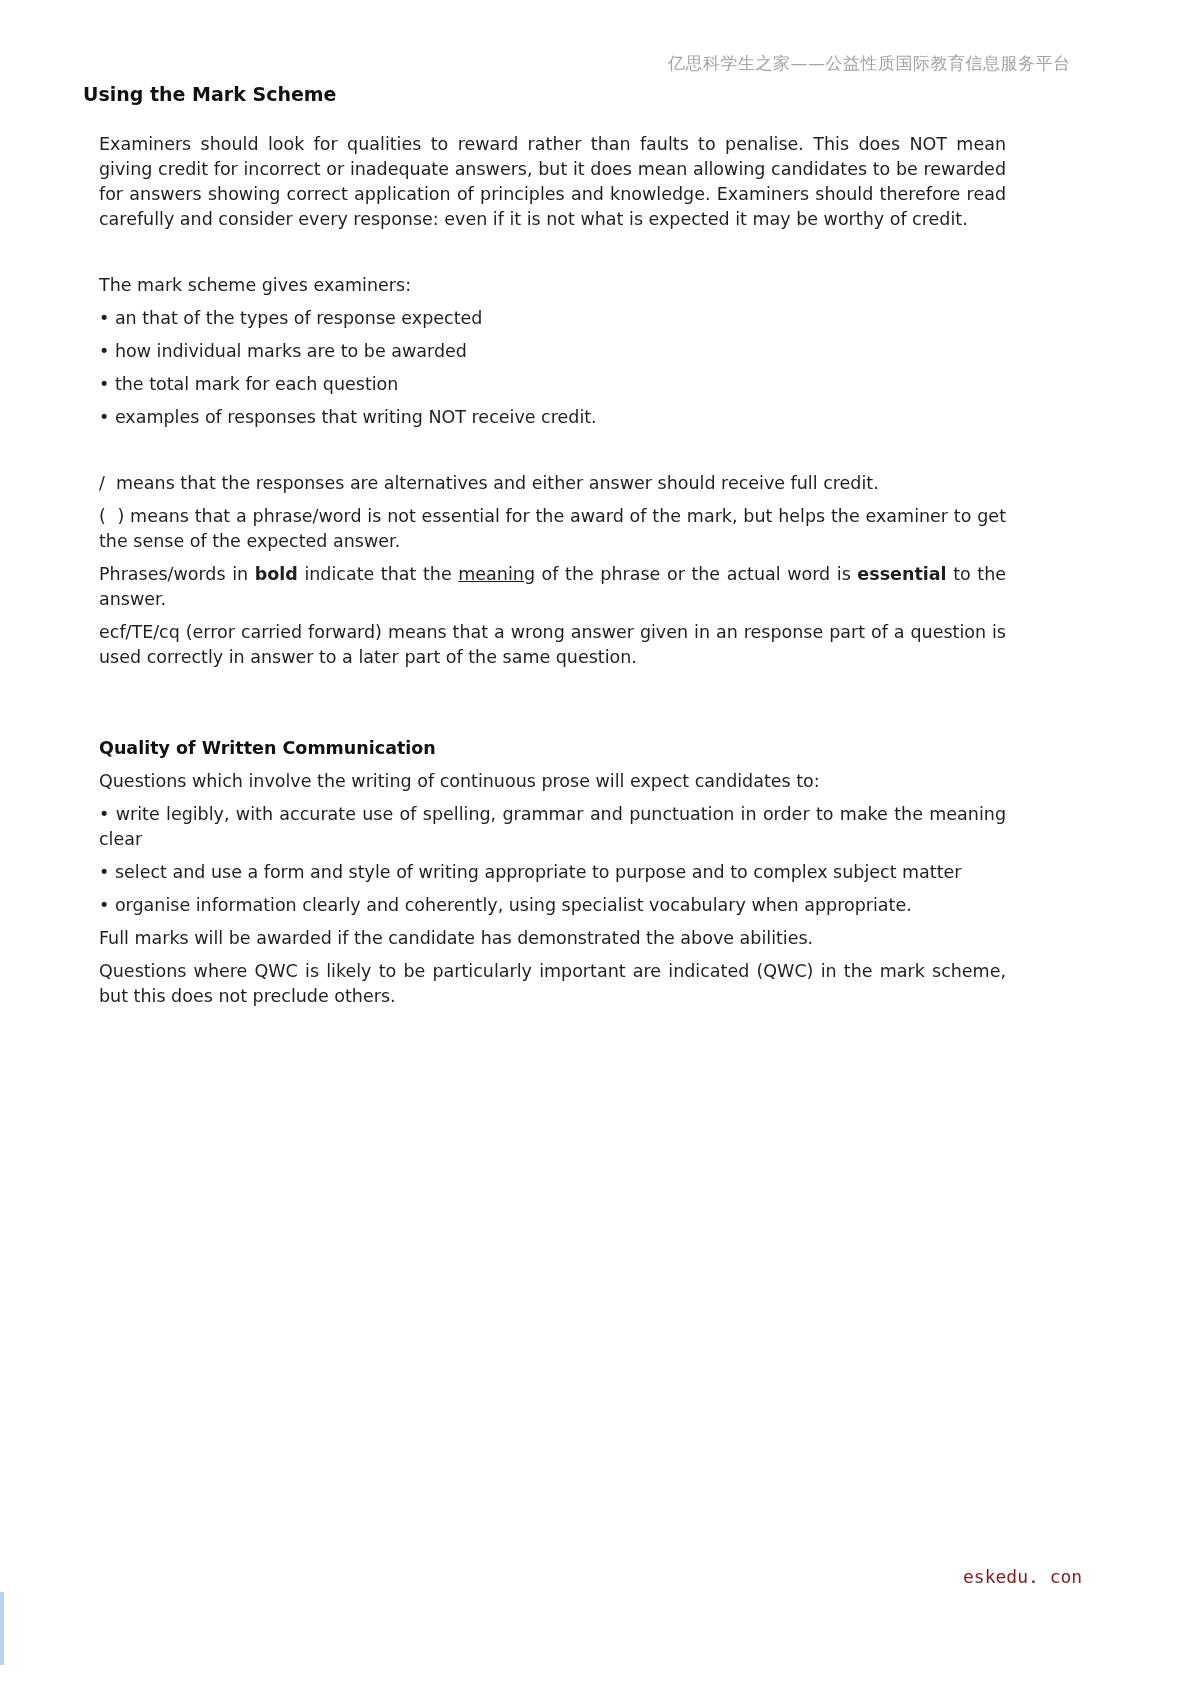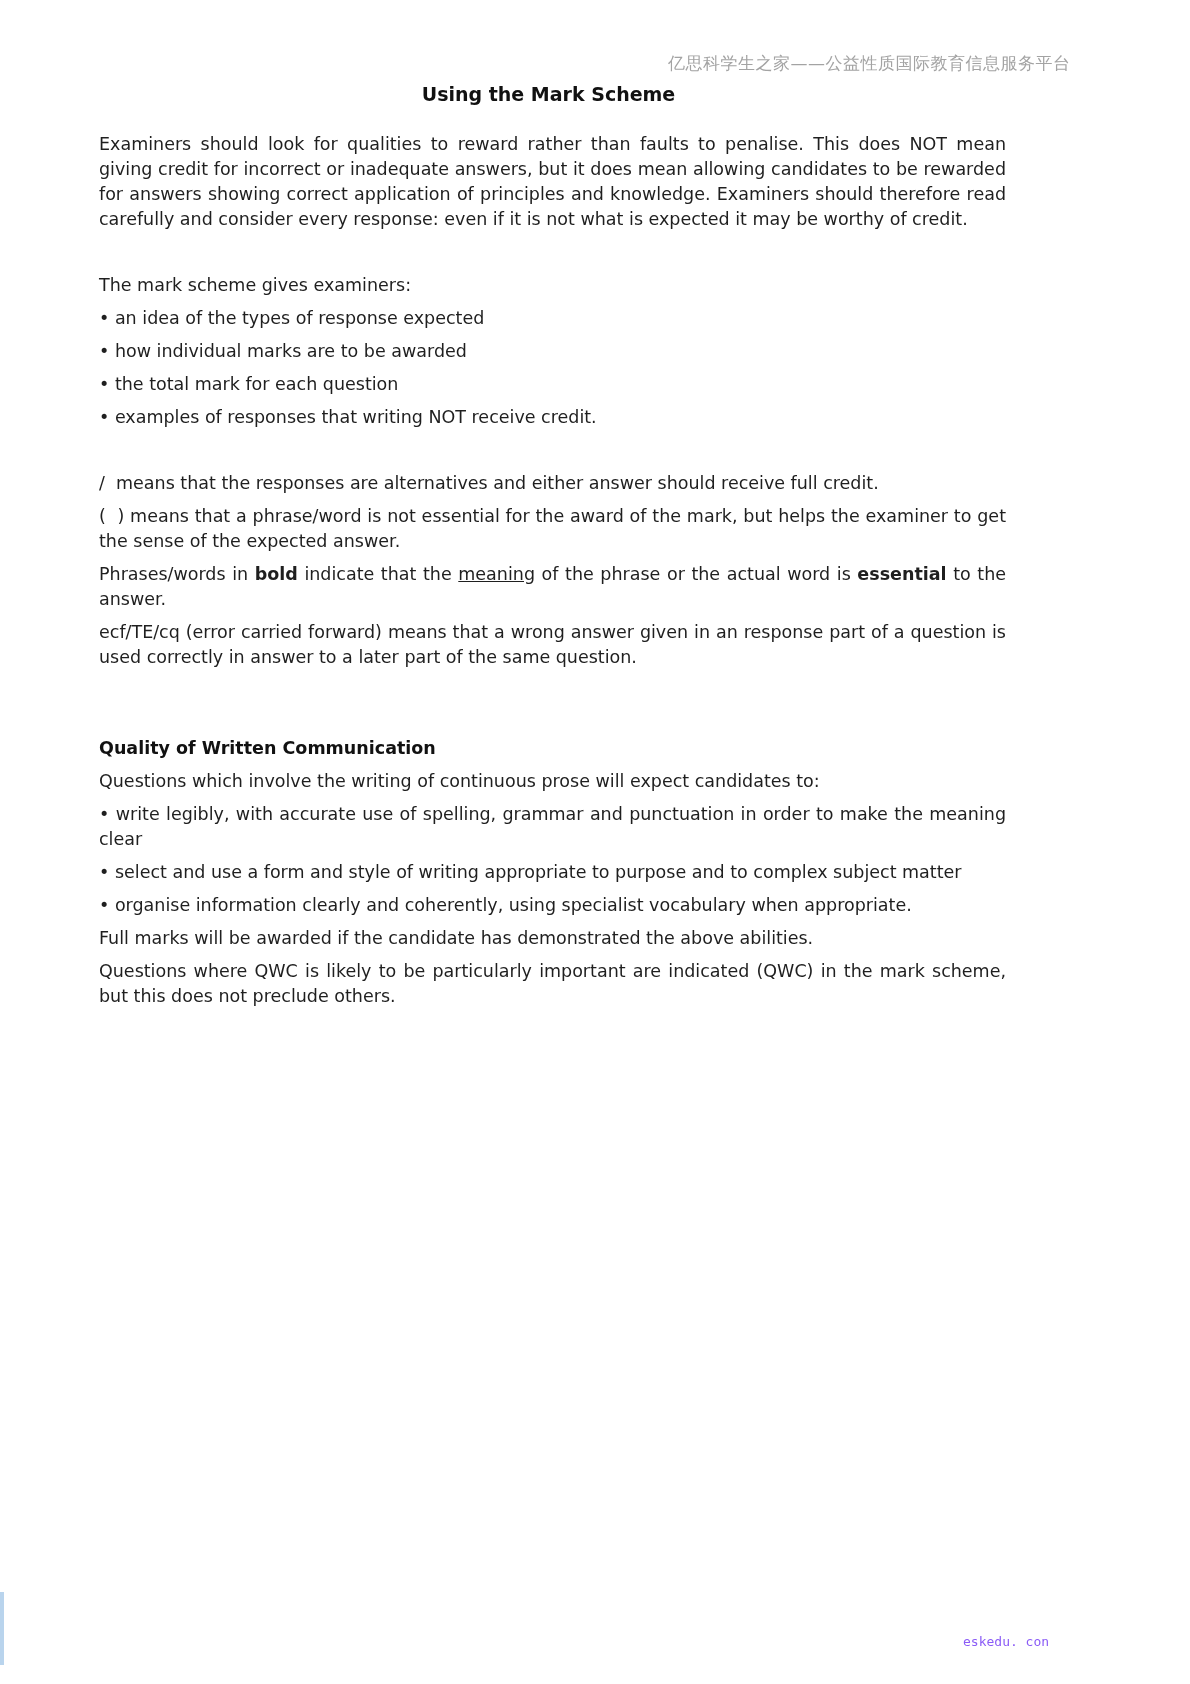--- a/index.html
+++ b/index.html
@@ -26,45 +26,44 @@
     position: absolute;
     left: 91px;
     top: 83px;
     width: 923px;
   }
   .doc-title {
     font-size: 19px;
     font-weight: bold;
     margin: 0 0 27px -8px;
     color: #111111;
-    text-align: center;
   }
   .para {
     margin: 8px;
     font-size: 17.5px;
     line-height: 25px;
     text-align: justify;
   }
   .gap { height: 25px; }
   .b { font-weight: bold; }
   .u { text-decoration: underline; }
   .qwc-heading {
     font-size: 17.5px;
     line-height: 25px;
     font-weight: bold;
     margin: 8px;
     color: #111111;
   }
   .footer {
     position: absolute;
-    top: 1634px;
+    top: 1566px;
     left: 963px;
     font-family: "DejaVu Sans Mono", monospace;
-    font-size: 13px;
-    color: #8b5cf6;
+    font-size: 18px;
+    color: #7f1d1d;
     white-space: nowrap;
   }
   .edge-strip {
     position: absolute;
     left: 0;
     top: 1592px;
     width: 4px;
     height: 73px;
     background: #b9d4ed;
   }
@@ -79,21 +78,21 @@
   <div class="content">
 
     <h1 class="doc-title">Using the Mark Scheme</h1>
 
     <p class="para">Examiners should look for qualities to reward rather than faults to penalise. This does NOT mean giving credit for incorrect or inadequate answers, but it does mean allowing candidates to be rewarded for answers showing correct application of principles and knowledge. Examiners should therefore read carefully and consider every response: even if it is not what is expected it may be worthy of credit.</p>
 
     <div class="gap"></div>
 
     <div>
       <p class="para">The mark scheme gives examiners:</p>
-      <p class="para">• an idea of the types of response expected</p>
+      <p class="para">• an that of the types of response expected</p>
       <p class="para">• how individual marks are to be awarded</p>
       <p class="para">• the total mark for each question</p>
       <p class="para">• examples of responses that writing NOT receive credit.</p>
     </div>
 
     <div class="gap"></div>
 
     <div>
       <p class="para">/&nbsp; means that the responses are alternatives and either answer should receive full credit.</p>
       <p class="para">(&nbsp;&nbsp;) means that a phrase/word is not essential for the award of the mark, but helps the examiner to get the sense of the expected answer.</p>

